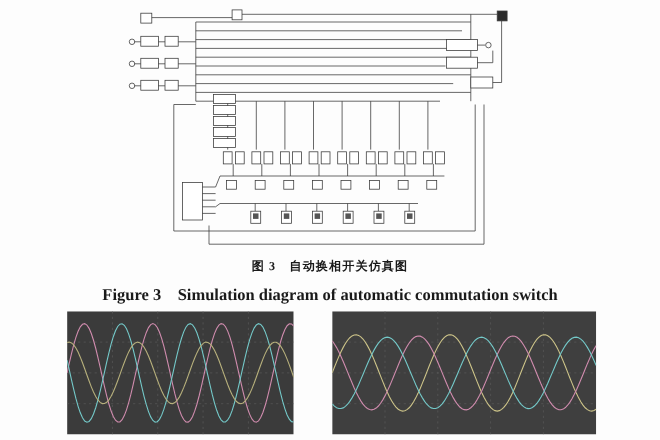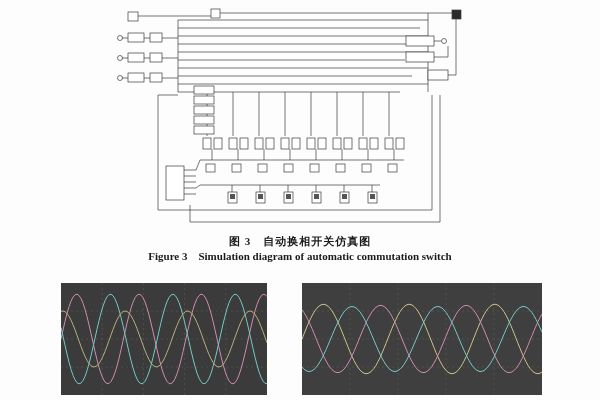--- a/index.html
+++ b/index.html
@@ -8,21 +8,21 @@
     font-family:"Liberation Serif", serif;
     position:relative;overflow:hidden;
   }
   .page{position:relative;width:600px;height:400px;background:#fdfdfd;}
   .diagram-wrap{position:absolute;left:0;top:0;width:600px;height:232px;}
   .caption{
     position:absolute;left:0;top:234px;width:600px;text-align:center;
     color:#1a1a1a;
   }
   .caption .zh{font-size:11px;font-weight:bold;letter-spacing:1px;}
-  .caption .en{font-size:11px;font-weight:bold;margin-top:0;}
+  .caption .en{font-size:15px;font-weight:bold;margin-top:10px;}
   .scope{position:absolute;top:283px;height:112px;}
   .scope svg{display:block;}
   #scope-left{left:61px;width:206px;}
   #scope-right{left:302px;width:240px;}
 </style>
 </head>
 <body>
 
 <div class="page">
 

